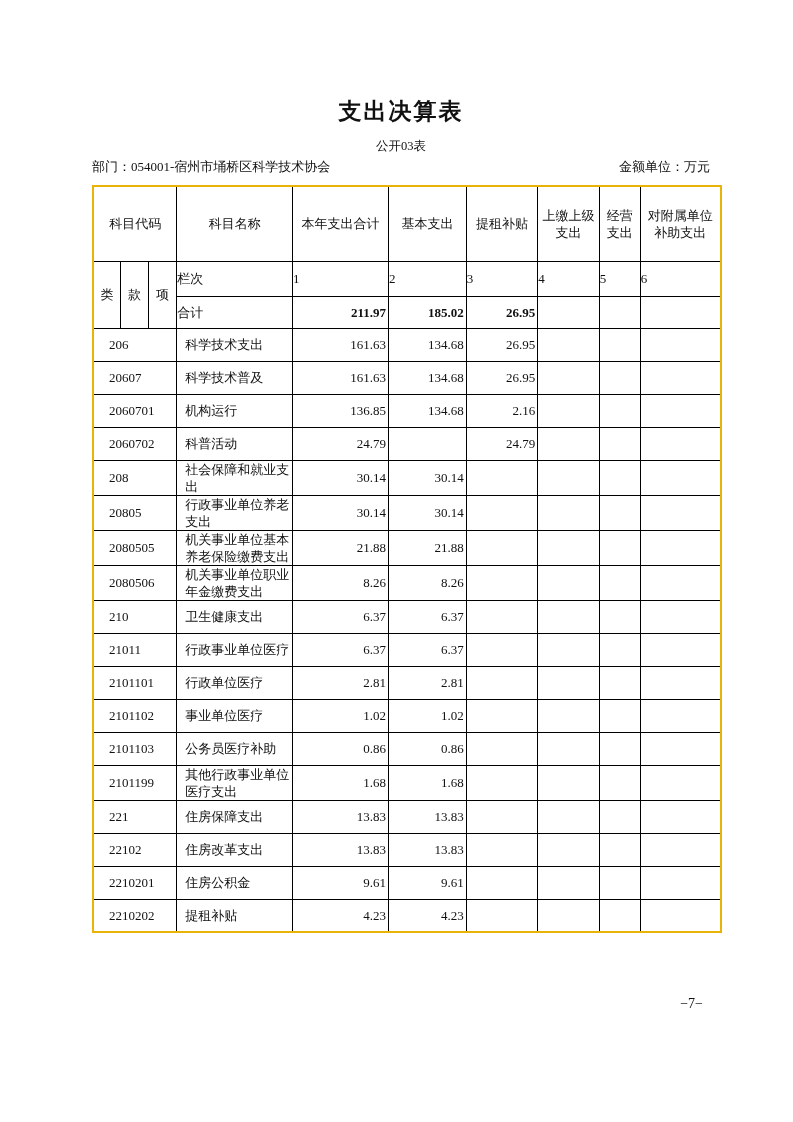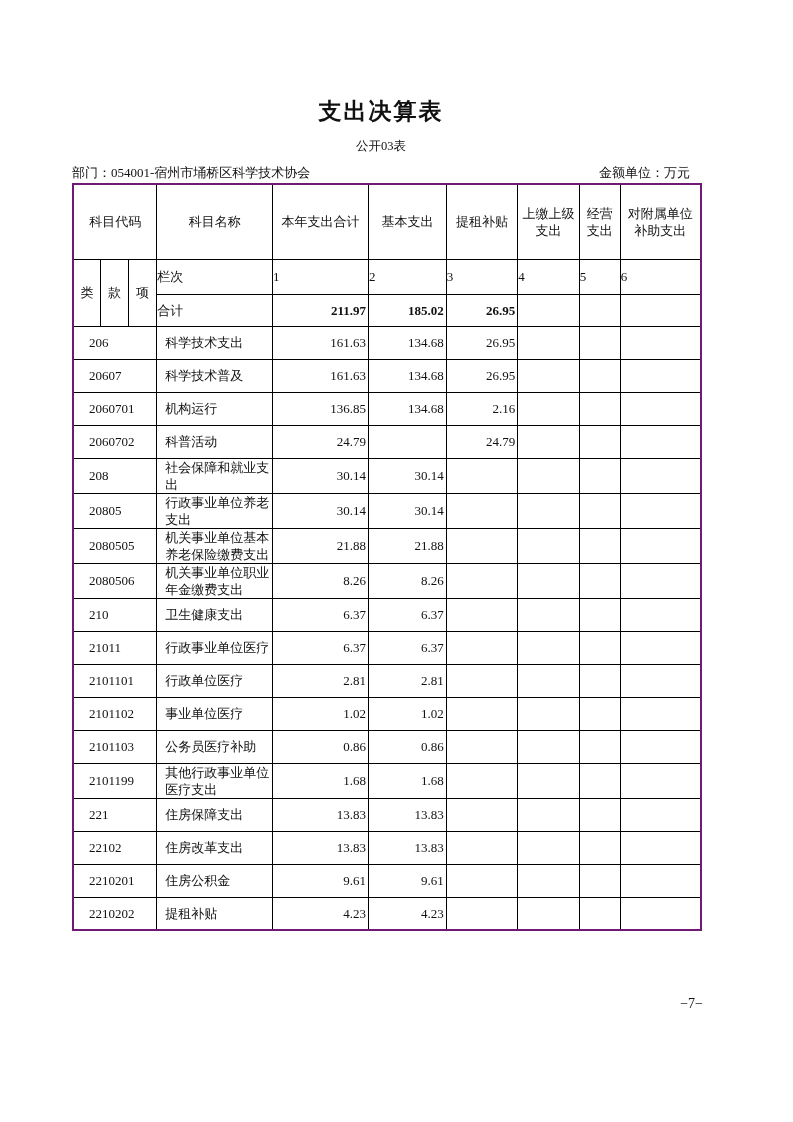--- a/index.html
+++ b/index.html
@@ -9,53 +9,53 @@
     width: 793px;
     height: 1122px;
     background: #ffffff;
     margin: 0 auto;
     font-family: "Liberation Serif", "DejaVu Serif", serif;
     color: #111111;
     overflow: hidden;
   }
   .content {
     position: absolute;
-    left: 72px;
+    left: 92px;
     top: 0;
     width: 618px;
   }
   .doc-title {
     margin-top: 96px;
     text-align: center;
     font-size: 23px;
     font-weight: 700;
     letter-spacing: 2px;
     font-family: "Liberation Sans", "DejaVu Sans", sans-serif;
     line-height: 30px;
   }
   .table-no {
     margin-top: 12px;
     text-align: center;
     font-size: 12.5px;
     line-height: 16px;
   }
   .meta-row {
-    margin-top: 10px;
+    margin-top: 4px;
     display: flex;
     justify-content: space-between;
     align-items: flex-end;
     font-size: 13px;
     line-height: 17px;
   }
   table.fin {
-    margin-top: 2px;
+    margin-top: 10px;
     border-collapse: collapse;
     table-layout: fixed;
     width: 630px;
-    border: 2px solid #701a75;
+    border: 2px solid #eab308;
   }
   table.fin th, table.fin td {
     border: 1px solid #000;
     font-size: 13px;
     line-height: 17px;
     font-weight: 400;
     vertical-align: middle;
     overflow: hidden;
     word-break: break-all;
   }

